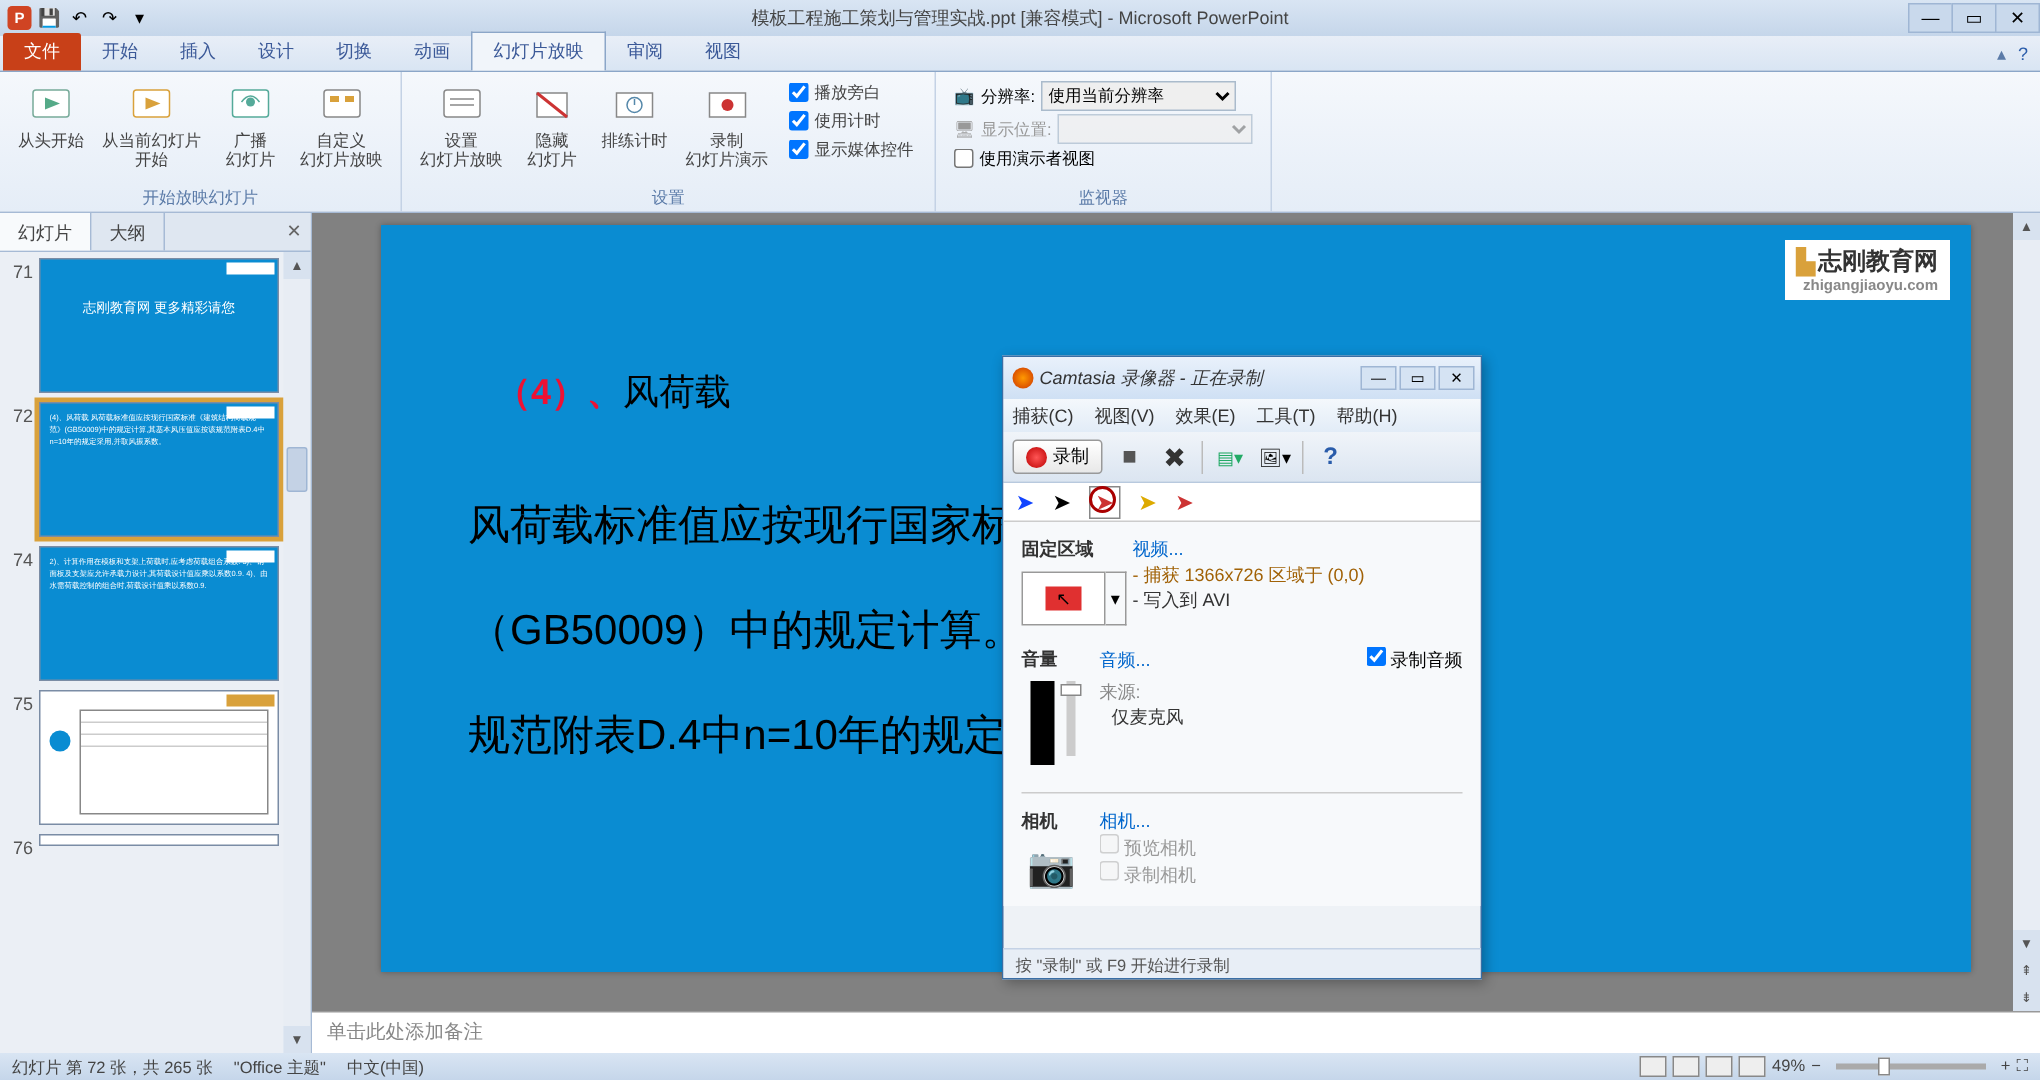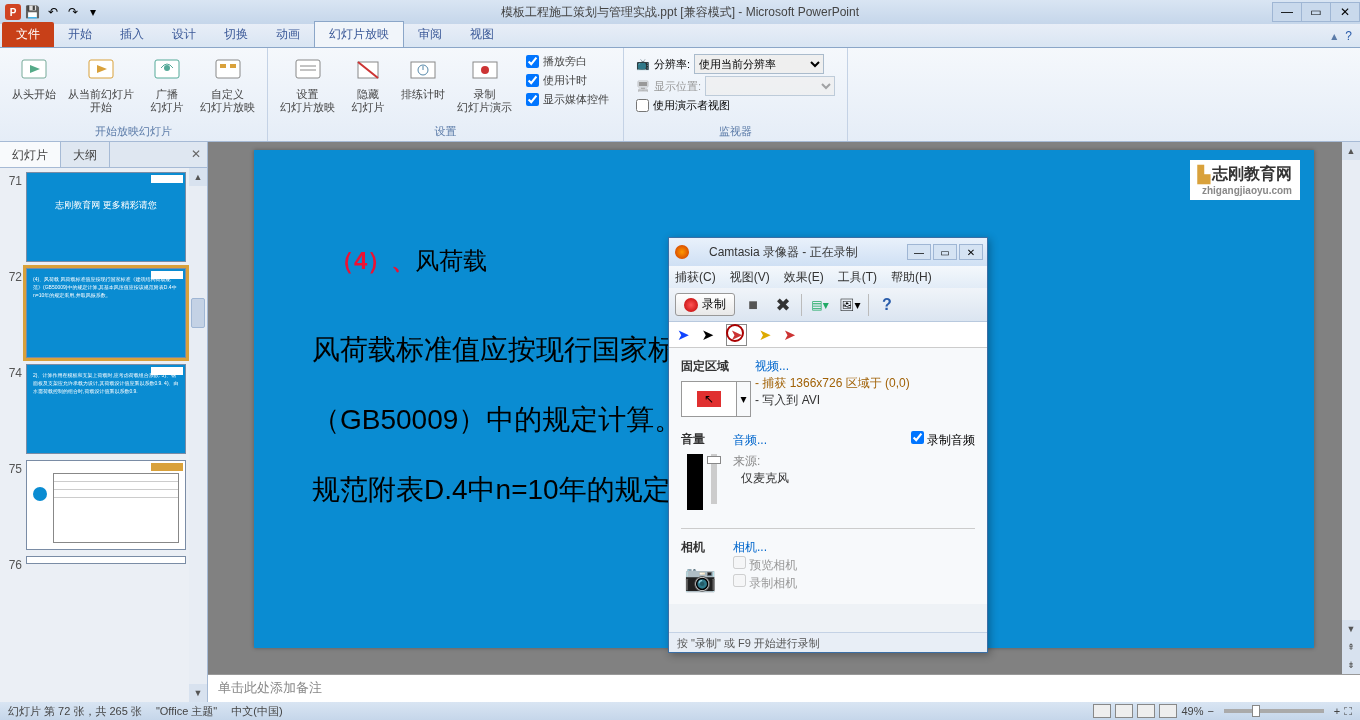--- a/index.html
+++ b/index.html
@@ -58,21 +58,21 @@
 .slide-watermark .wm-sub { font-size: 10px; color: #888; }
 .slide-heading { position: absolute; top: 95px; left: 76px; font-size: 24px; font-family: "SimSun"; text-align: right; }
 .slide-heading .red { color: #e13; font-weight: bold; }
 .slide-heading .black { color: #000; }
 .slide-body { position: absolute; top: 165px; left: 58px; right: 50px; font-size: 28px; color: #000; line-height: 70px; font-family: "SimSun"; }
 .notes { height: 28px; background: #fff; border-top: 1px solid #999; padding: 4px 10px; color: #888; font-size: 13px; }
 
 
 .camtasia { position: absolute; left: 668px; top: 237px; width: 320px; height: 416px; background: #eef2f6; border: 1px solid #3a6ea5; box-shadow: 2px 2px 8px rgba(0,0,0,0.3); z-index: 100; }
 .cam-titlebar { height: 28px; background: linear-gradient(#e9f1fb, #cfe0f4); display: flex; align-items: center; padding: 0 6px; position: relative; }
-.cam-title { font-size: 12px; margin-left: 20px; color: #333; }
+.cam-title { font-size: 12px; margin-left: 4px; color: #333; font-style: italic; }
 .cam-win-controls { position: absolute; right: 4px; display: flex; gap: 2px; }
 .cam-win-btn { width: 24px; height: 16px; background: #d5e3f3; border: 1px solid #9fb6d4; display: flex; align-items: center; justify-content: center; font-size: 10px; }
 .cam-menu { height: 22px; background: linear-gradient(#f4f8fc, #e2ecf7); display: flex; align-items: center; padding: 0 6px; gap: 14px; font-size: 12px; color: #333; }
 .cam-toolbar { height: 34px; background: linear-gradient(#f0f4f9, #dbe5f1); display: flex; align-items: center; padding: 0 6px; gap: 6px; border-bottom: 1px solid #b8c9de; }
 .cam-rec-btn { display: flex; align-items: center; gap: 4px; padding: 2px 8px; border: 1px solid #999; background: linear-gradient(#fff, #e8e8e8); border-radius: 3px; font-size: 12px; }
 .cam-rec-dot { width: 14px; height: 14px; background: radial-gradient(#f55, #b00); border-radius: 50%; }
 .cam-tb-btn { width: 24px; height: 24px; display: flex; align-items: center; justify-content: center; border: 1px solid transparent; }
 .cam-cursors { height: 26px; background: #fff; display: flex; align-items: center; padding: 0 8px; gap: 12px; border-bottom: 1px solid #ccc; }
 .cam-body { padding: 10px 12px; background: #f7f9fb; }
 .cam-section-title { font-size: 12px; font-weight: bold; color: #333; margin-bottom: 6px; }

